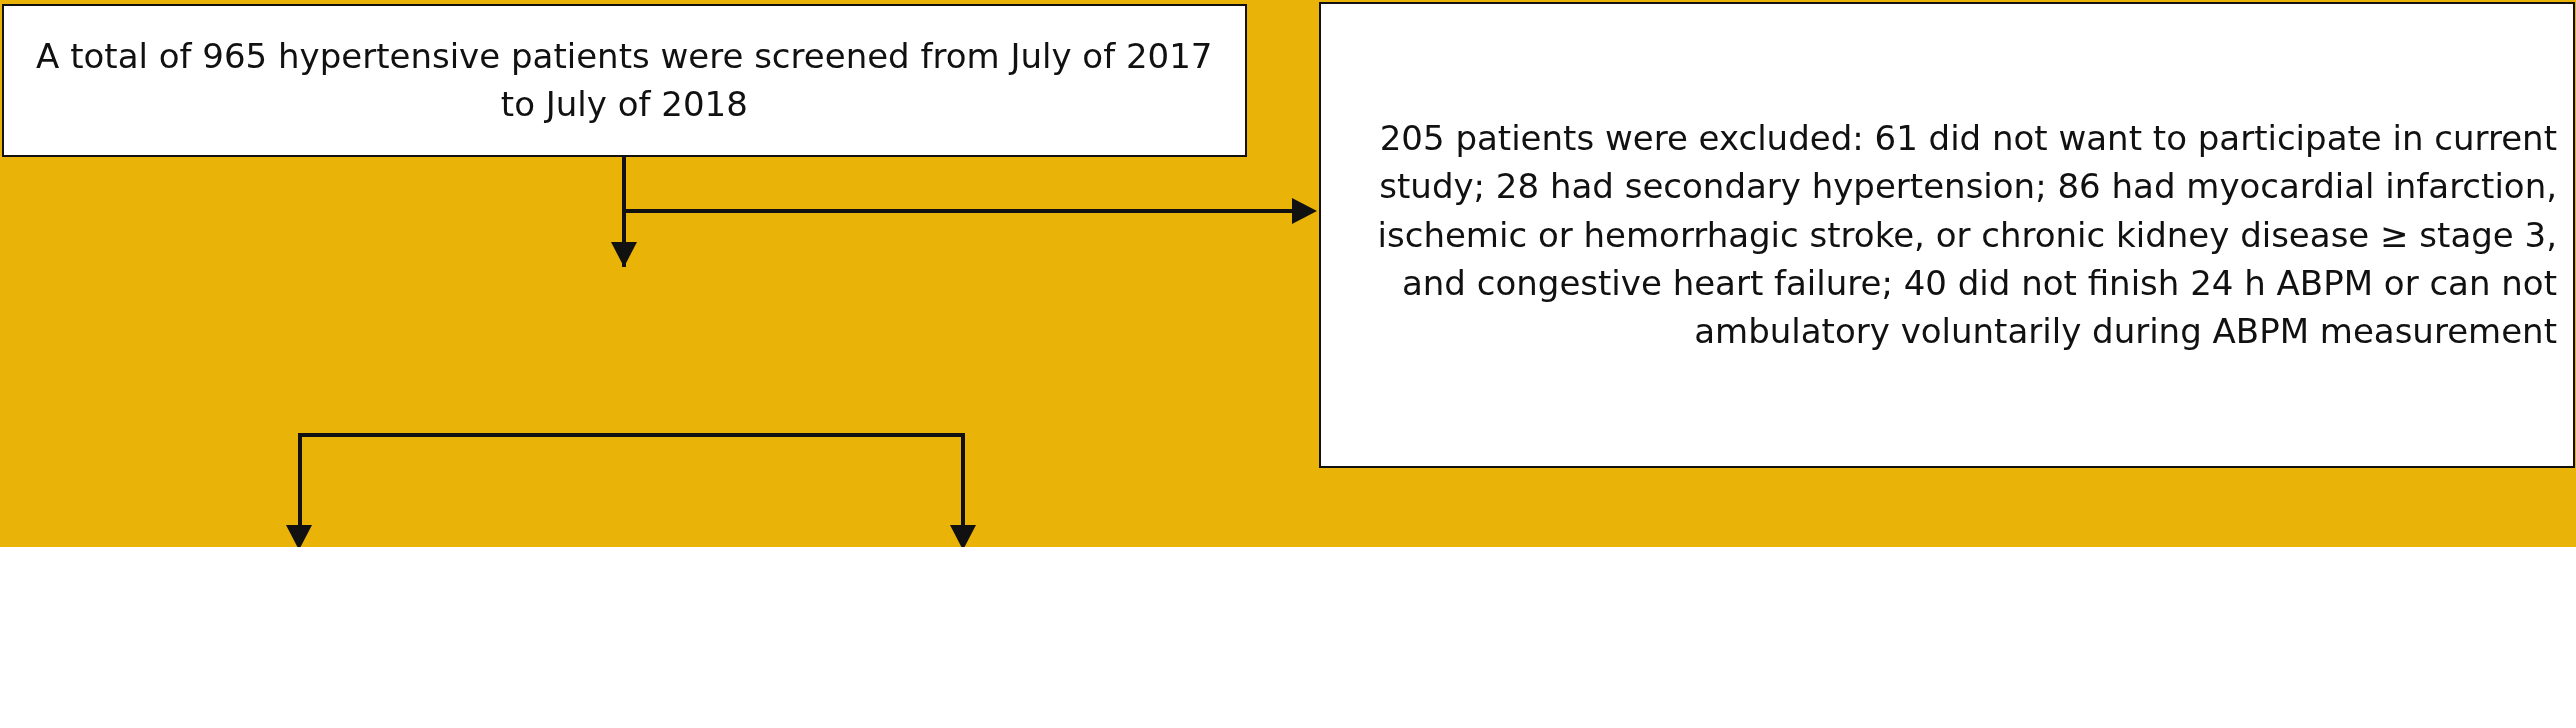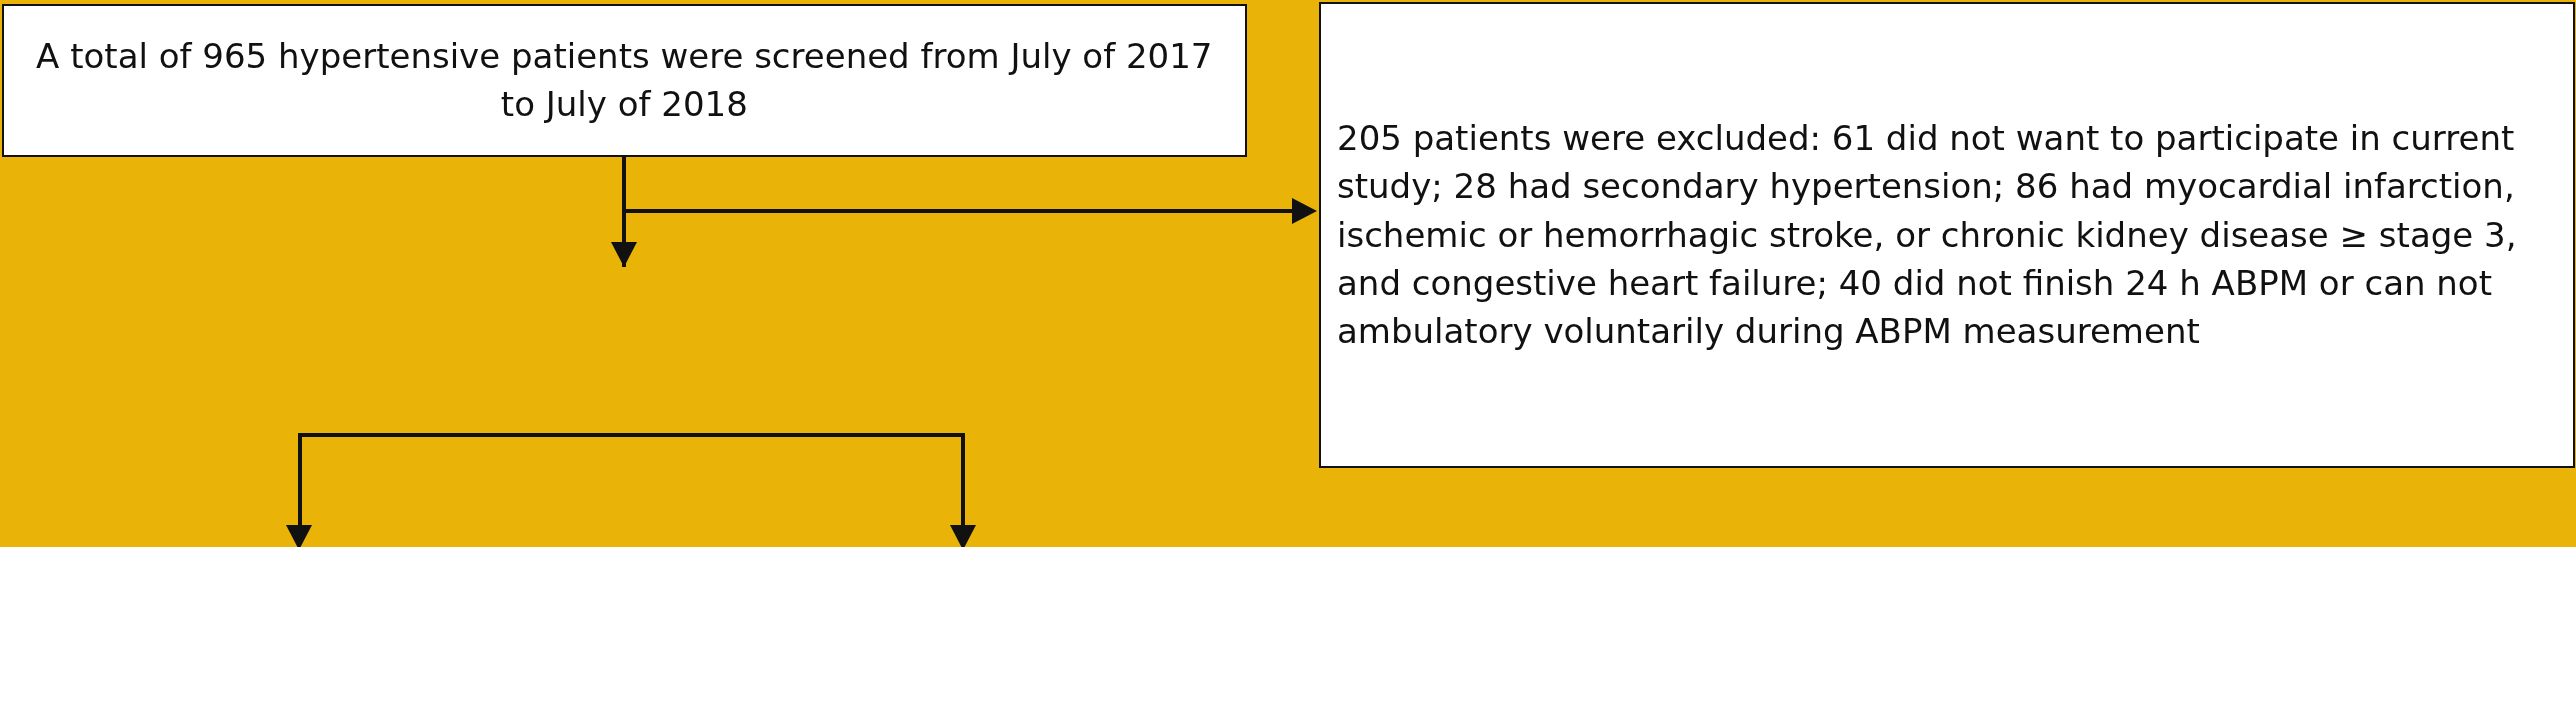--- a/index.html
+++ b/index.html
@@ -24,21 +24,21 @@
     border: 2.7px solid #111111;
     background: #ffffff;
     display: flex;
     align-items: center;
     justify-content: center;
     padding: 9px 16px;
   }
   .box-text {
     font-size: 34px;
     line-height: 1.42;
-    text-align: left;
+    text-align: right;
     white-space: pre-line;
   }
   
   #box-screened {
     left: 1.8px;
     top: 3.6px;
     width: 1245px;
     height: 153px;
   }
   #box-screened .box-text {

